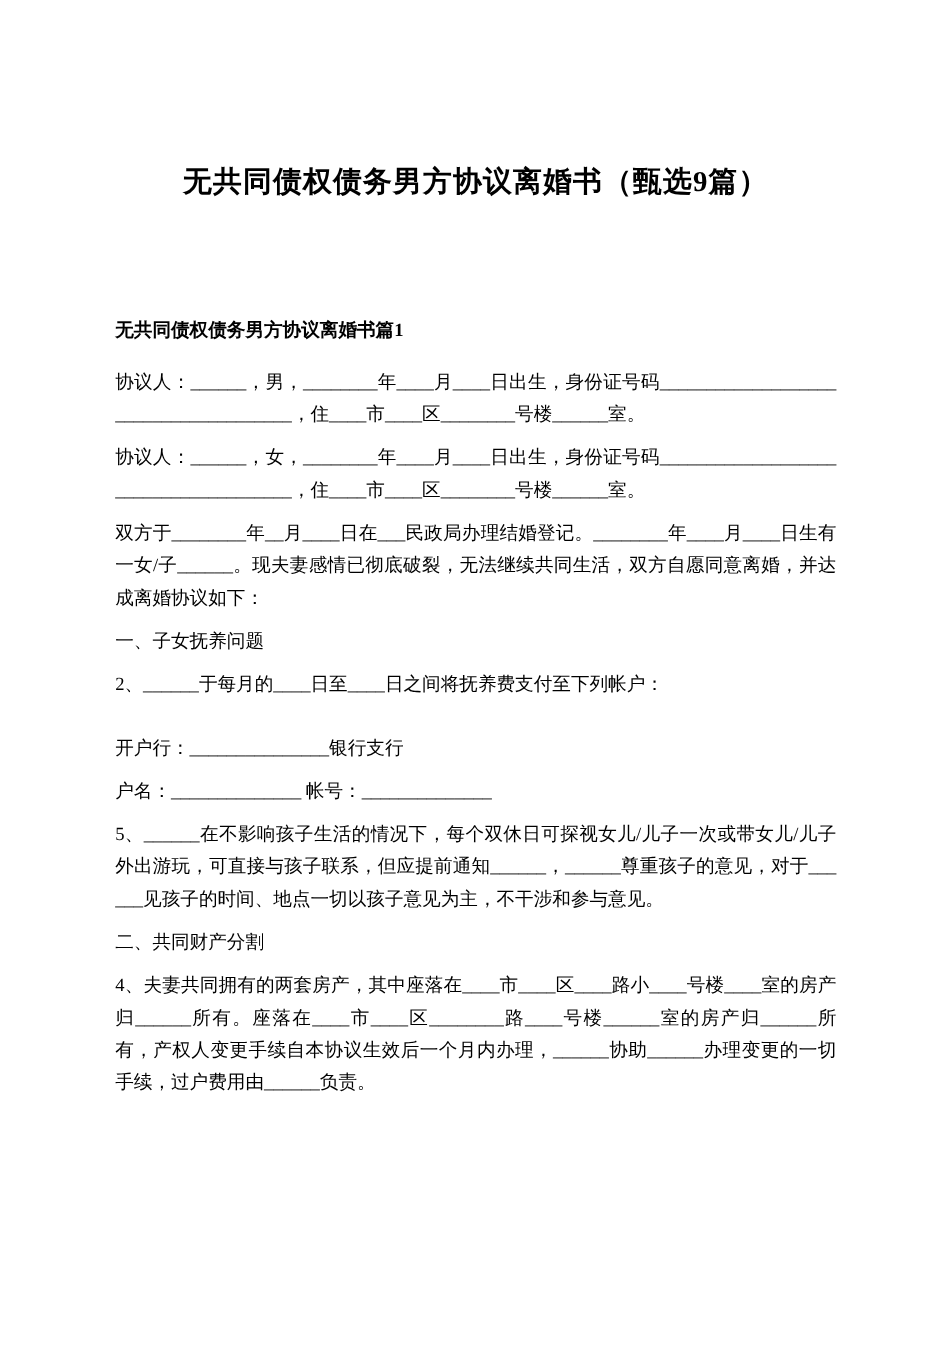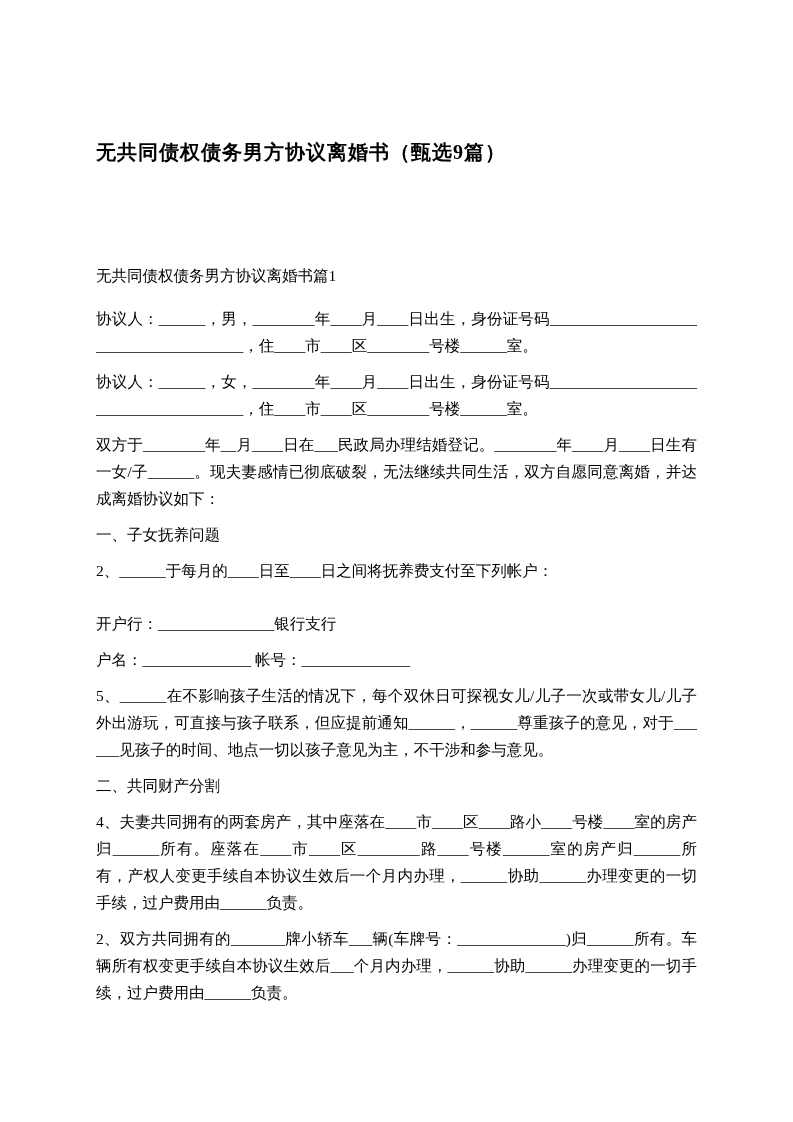--- a/index.html
+++ b/index.html
@@ -15,36 +15,37 @@
   .page {
     box-sizing: border-box;
     width: 793px;
     height: 1122px;
     padding: 138px 96px 0 96px;
     background: #ffffff;
     color: #000000;
     font-family: "Liberation Serif", "DejaVu Serif", serif;
   }
   .doc-title {
-    font-size: 20px;
+    font-size: 24px;
     font-weight: bold;
+    text-align: center;
     line-height: 28px;
     margin: 0 0 96px 0;
     letter-spacing: 1px;
   }
   .body-text p {
     font-size: 15.5px;
     line-height: 27px;
     margin: 0 0 9px 0;
     text-align: justify;
     word-break: break-all;
     overflow-wrap: anywhere;
   }
   .body-text p.bold-heading {
-    font-weight: normal;
+    font-weight: bold;
     margin-bottom: 16px;
   }
   .body-text p.spaced-top {
     margin-top: 26px;
   }
 </style>
 </head>
 <body>
 
 <div class="page">
@@ -69,17 +70,16 @@
     <p class="spaced-top">开户行：_______________银行支行</p>
 
     <p>户名：______________ 帐号：______________</p>
 
     <p>5、______在不影响孩子生活的情况下，每个双休日可探视女儿/儿子一次或带女儿/儿子外出游玩，可直接与孩子联系，但应提前通知______，______尊重孩子的意见，对于______见孩子的时间、地点一切以孩子意见为主，不干涉和参与意见。</p>
 
     <p>二、共同财产分割</p>
 
     <p>4、夫妻共同拥有的两套房产，其中座落在____市____区____路小____号楼____室的房产归______所有。座落在____市____区________路____号楼______室的房产归______所有，产权人变更手续自本协议生效后一个月内办理，______协助______办理变更的一切手续，过户费用由______负责。</p>
 
-    <p>2、双方共同拥有的_______牌小轿车___辆(车牌号：______________)归______所有。车辆所有权变更手续自本协议生效后___个月内办理，______协助______办理变更的一切手续，过户费用由______负责。</p>
 
   </div>
 
 </div>
 
 </body></html>

